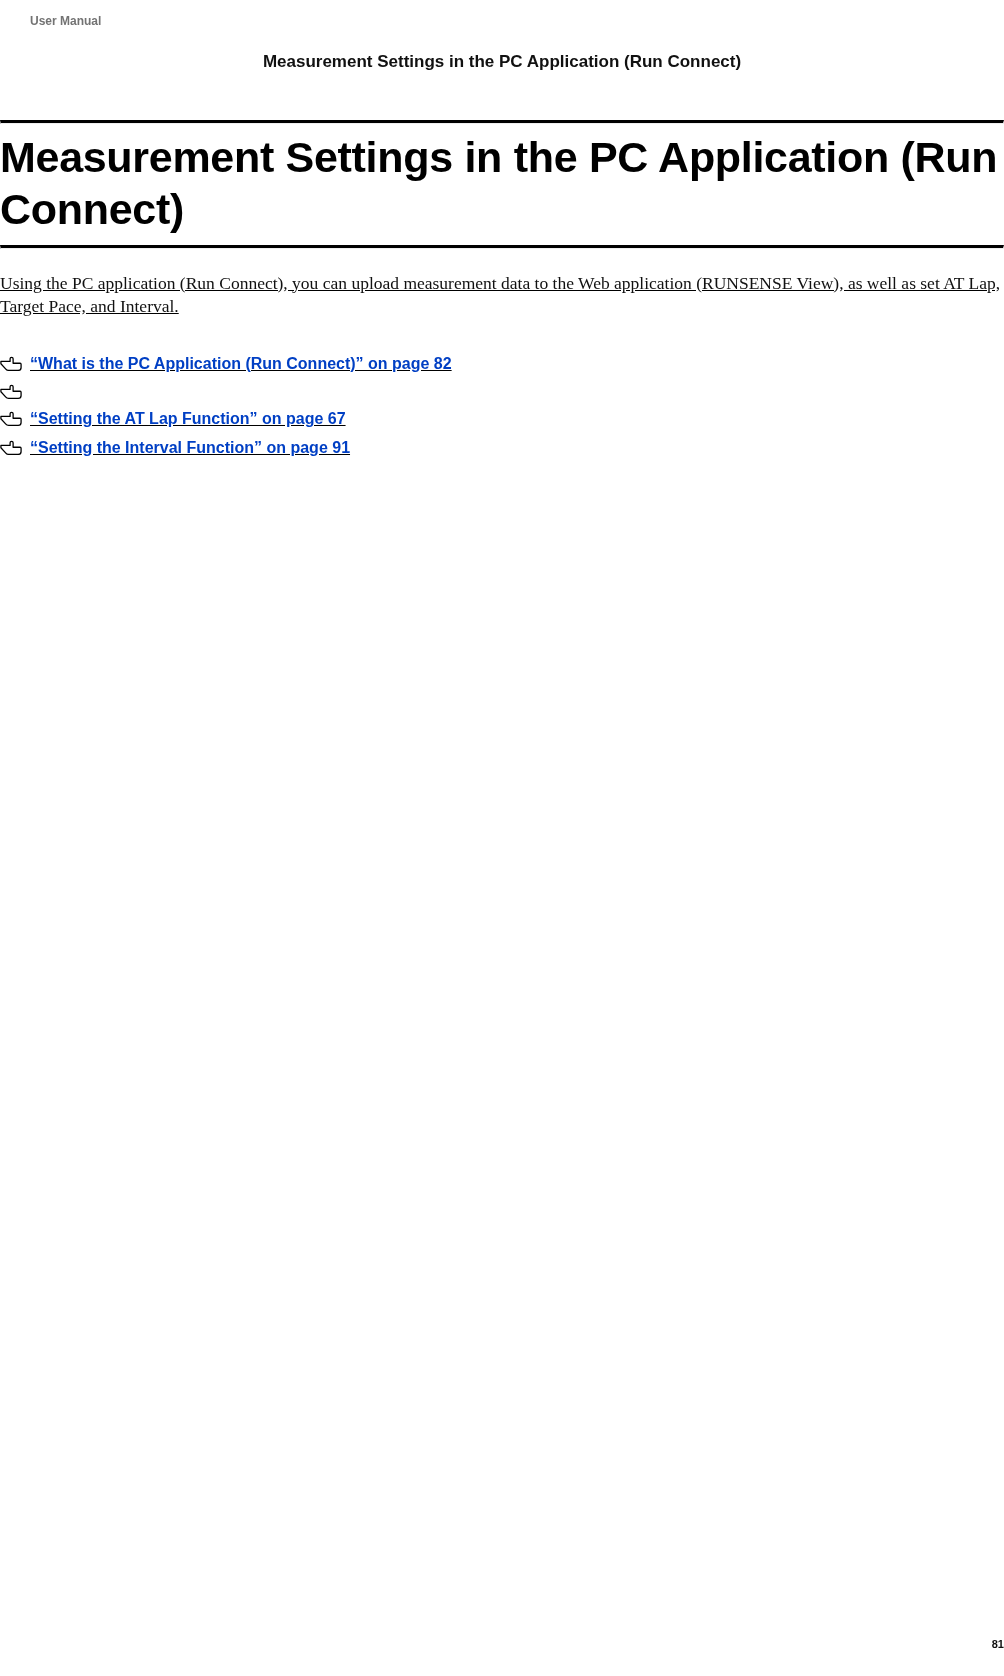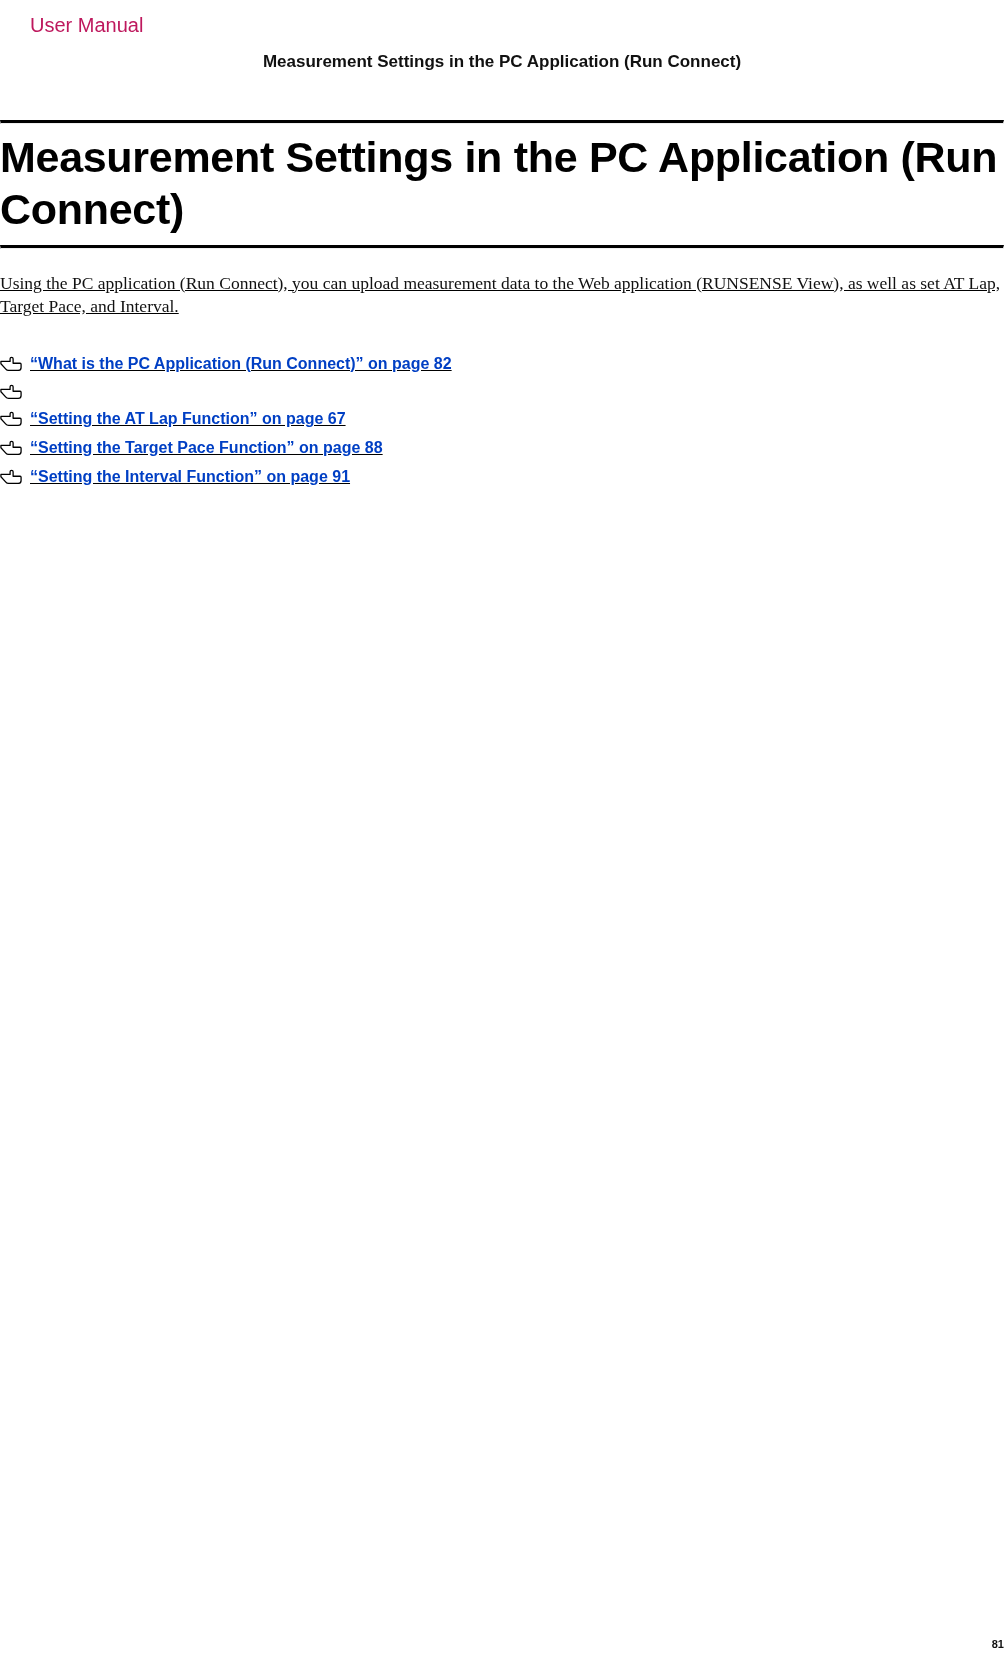--- a/index.html
+++ b/index.html
@@ -16,22 +16,23 @@
   .page {
     position: relative;
     width: 1004px;
     height: 1676px;
     box-sizing: border-box;
   }
   .doc-label {
     position: absolute;
     top: 14px;
     left: 30px;
-    font-size: 20px;
-    color: #be185d;
+    font-size: 12px;
+    color: #737373;
+    font-weight: bold;
   }
   .running-header {
     position: absolute;
     top: 52px;
     left: 0;
     right: 0;
     text-align: center;
     font-weight: 700;
     font-size: 17px;
     color: #111;
@@ -146,27 +147,19 @@
           </svg>
         </span>
         <a class="xref-text">“Setting the AT Lap Function” on page 67</a>
       </li>
       <li class="xref-item">
         <span class="xref-icon">
           <svg viewBox="0 0 24 18" fill="none" stroke="currentColor" stroke-width="1.4" stroke-linejoin="round" stroke-linecap="round">
             <path d="M1 7 H11 V4.2 C11 3.3 11.8 2.6 12.7 2.6 C13.6 2.6 14.3 3.3 14.3 4.2 V9 L22 9 C22.6 9 23 9.5 23 10.1 V13.6 C23 15.3 21.6 16.8 19.9 16.8 H9.4 C8.1 16.8 6.9 16.2 6.1 15.2 L1 9.6 Z"></path>
           </svg>
         </span>
-        <a class="xref-text">“Setting the Target Pace Function” on page 88</a>
-      </li>
-      <li class="xref-item">
-        <span class="xref-icon">
-          <svg viewBox="0 0 24 18" fill="none" stroke="currentColor" stroke-width="1.4" stroke-linejoin="round" stroke-linecap="round">
-            <path d="M1 7 H11 V4.2 C11 3.3 11.8 2.6 12.7 2.6 C13.6 2.6 14.3 3.3 14.3 4.2 V9 L22 9 C22.6 9 23 9.5 23 10.1 V13.6 C23 15.3 21.6 16.8 19.9 16.8 H9.4 C8.1 16.8 6.9 16.2 6.1 15.2 L1 9.6 Z"></path>
-          </svg>
-        </span>
         <a class="xref-text">“Setting the Interval Function” on page 91</a>
       </li>
     </ul>
   </div>
 
   <div class="page-number">81</div>
 </div>
 
 </body></html>

